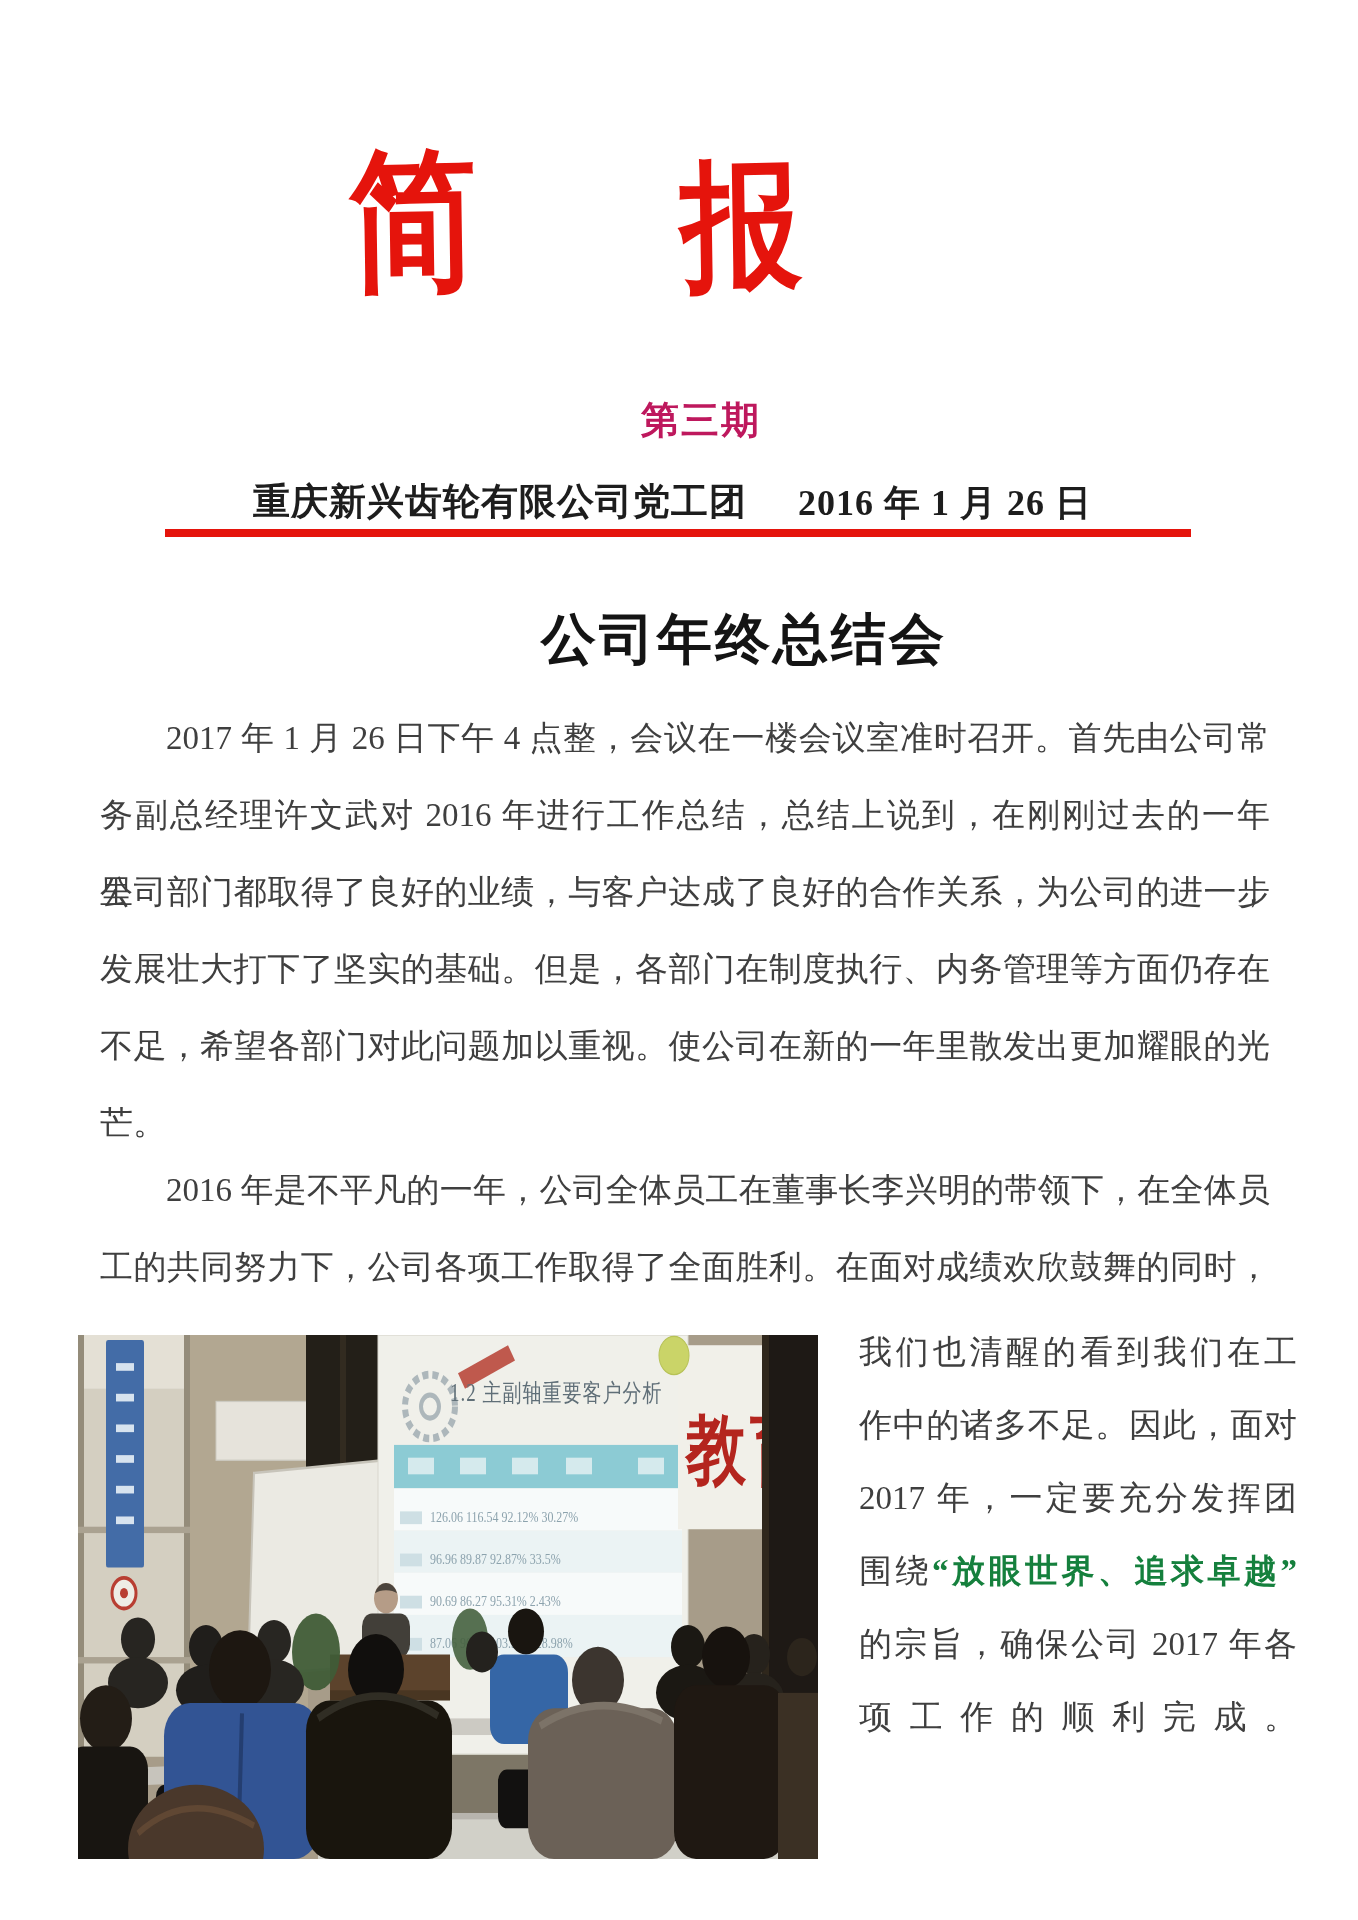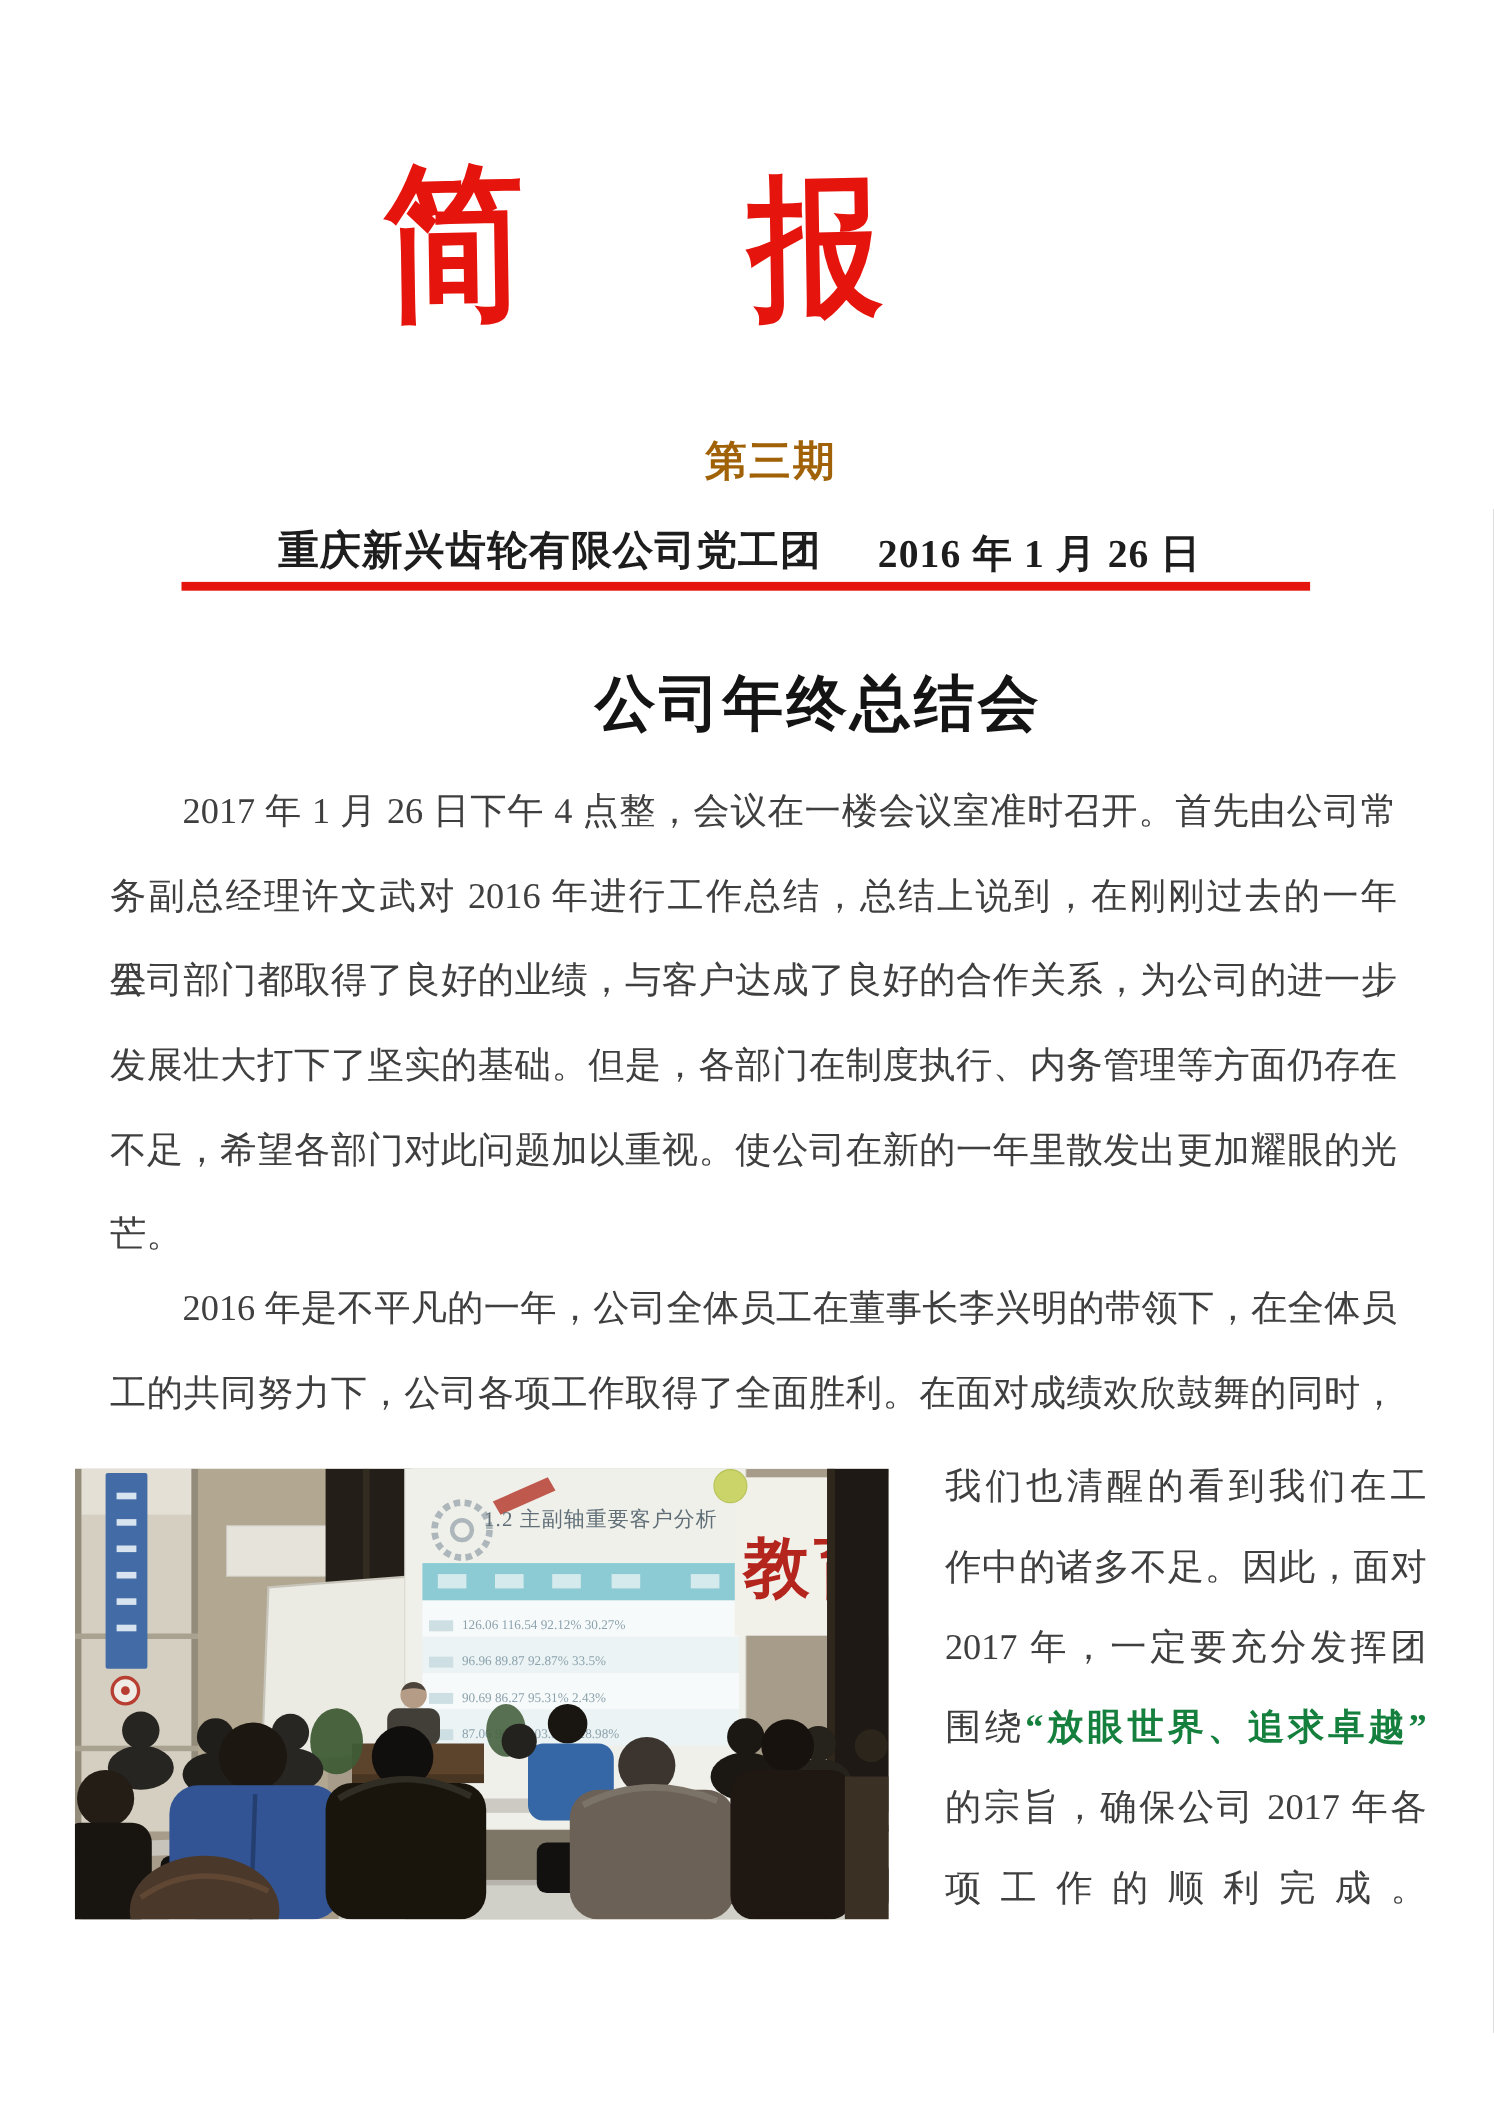--- a/index.html
+++ b/index.html
@@ -10,42 +10,42 @@
   }
   
   .masthead-char{
     position:absolute;color:var(--accent_red,#e5140c);font-weight:700;line-height:1;
     font-family:"DejaVu Serif","Liberation Serif",serif;
   }
   #mhc1{left:348px;top:146px;font-size:152px;transform:scaleX(.84) rotate(-1deg);transform-origin:left top;}
   #mhc2{left:680px;top:156px;font-size:140px;transform:scaleX(.86) rotate(-1deg);transform-origin:left top;}
   .issue{
     position:absolute;left:641px;top:400px;font-size:38px;font-weight:700;letter-spacing:2px;
-    font-family:"Liberation Sans","DejaVu Sans",sans-serif;color:#a16207;line-height:1.1;
+    font-family:"Liberation Sans","DejaVu Sans",sans-serif;color:#be185d;line-height:1.1;
   }
   .org{position:absolute;left:253px;top:481px;font-size:37px;font-weight:700;letter-spacing:1px;color:#1d1d1d;line-height:1.15;}
   .date{position:absolute;left:798px;top:483px;font-size:36px;font-weight:700;letter-spacing:1px;color:#1d1d1d;line-height:1.15;}
   .rule{position:absolute;left:165px;top:529px;width:1026px;height:8px;background:var(--accent_red,#ee1208);}
   
   .article-title{
     position:absolute;left:541px;top:608px;font-size:55px;font-weight:700;letter-spacing:3px;
     font-family:"Liberation Sans","DejaVu Sans",sans-serif;color:#141414;line-height:1.15;
   }
   .para{position:absolute;left:100px;width:1170px;font-size:33px;}
   .para .ln{height:77px;line-height:77px;text-align:justify;text-align-last:justify;white-space:nowrap0;}
   #para1{top:700px;}
   #para2{top:1152px;}
   .ln.indent{text-indent:66px;}
   .ln.short{text-align-last:left;}
   #wrapcol{position:absolute;left:859px;top:1316px;width:438px;font-size:33px;}
   #wrapcol .ln{height:73px;line-height:73px;text-align:justify;text-align-last:justify;}
   .quote-bold{font-weight:700;color:#15803d;}
   
   .photo{
-    position:absolute;left:68px;top:1335px;width:740px;height:410px;overflow:hidden;
+    position:absolute;left:78px;top:1335px;width:740px;height:524px;overflow:hidden;
     filter:saturate(.92) contrast(.97);
     text-align:center;
   }
   .photo svg{display:block;width:100%;height:100%;}
 </style>
 </head>
 <body>
 
 <div class="page">
 

